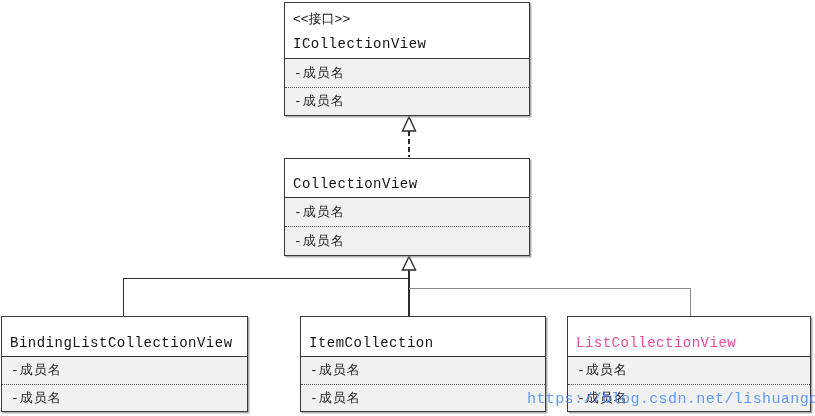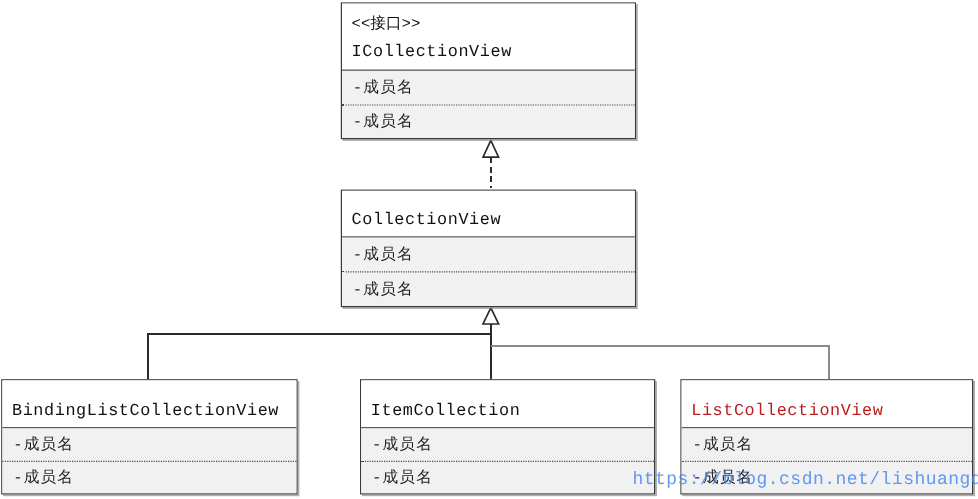--- a/index.html
+++ b/index.html
@@ -50,21 +50,21 @@
 
   
   #box-icv { left: 284px; top: 2px;   width: 246px; height: 114px; }
   #box-icv .hdr { height: 56px; justify-content: flex-start; padding-top: 4px; }
   #box-cv  { left: 284px; top: 158px; width: 246px; height: 98px; }
   #box-cv  .hdr { height: 39px; }
   #box-blcv{ left: 1px;   top: 316px; width: 247px; height: 96px; }
   #box-ic  { left: 300px; top: 316px; width: 246px; height: 96px; }
   #box-lcv { left: 567px; top: 316px; width: 244px; height: 96px; }
   #box-blcv .hdr, #box-ic .hdr, #box-lcv .hdr { height: 40px; }
-  #box-lcv .cls-name { color: #b91c1c; }
+  #box-lcv .cls-name { color: #ec4899; }
 
   #connectors {
     position: absolute;
     left: 0; top: 0;
     width: 815px; height: 416px;
     z-index: 1;
   }
   #watermark {
     position: absolute;
     left: 527px; top: 391px;

